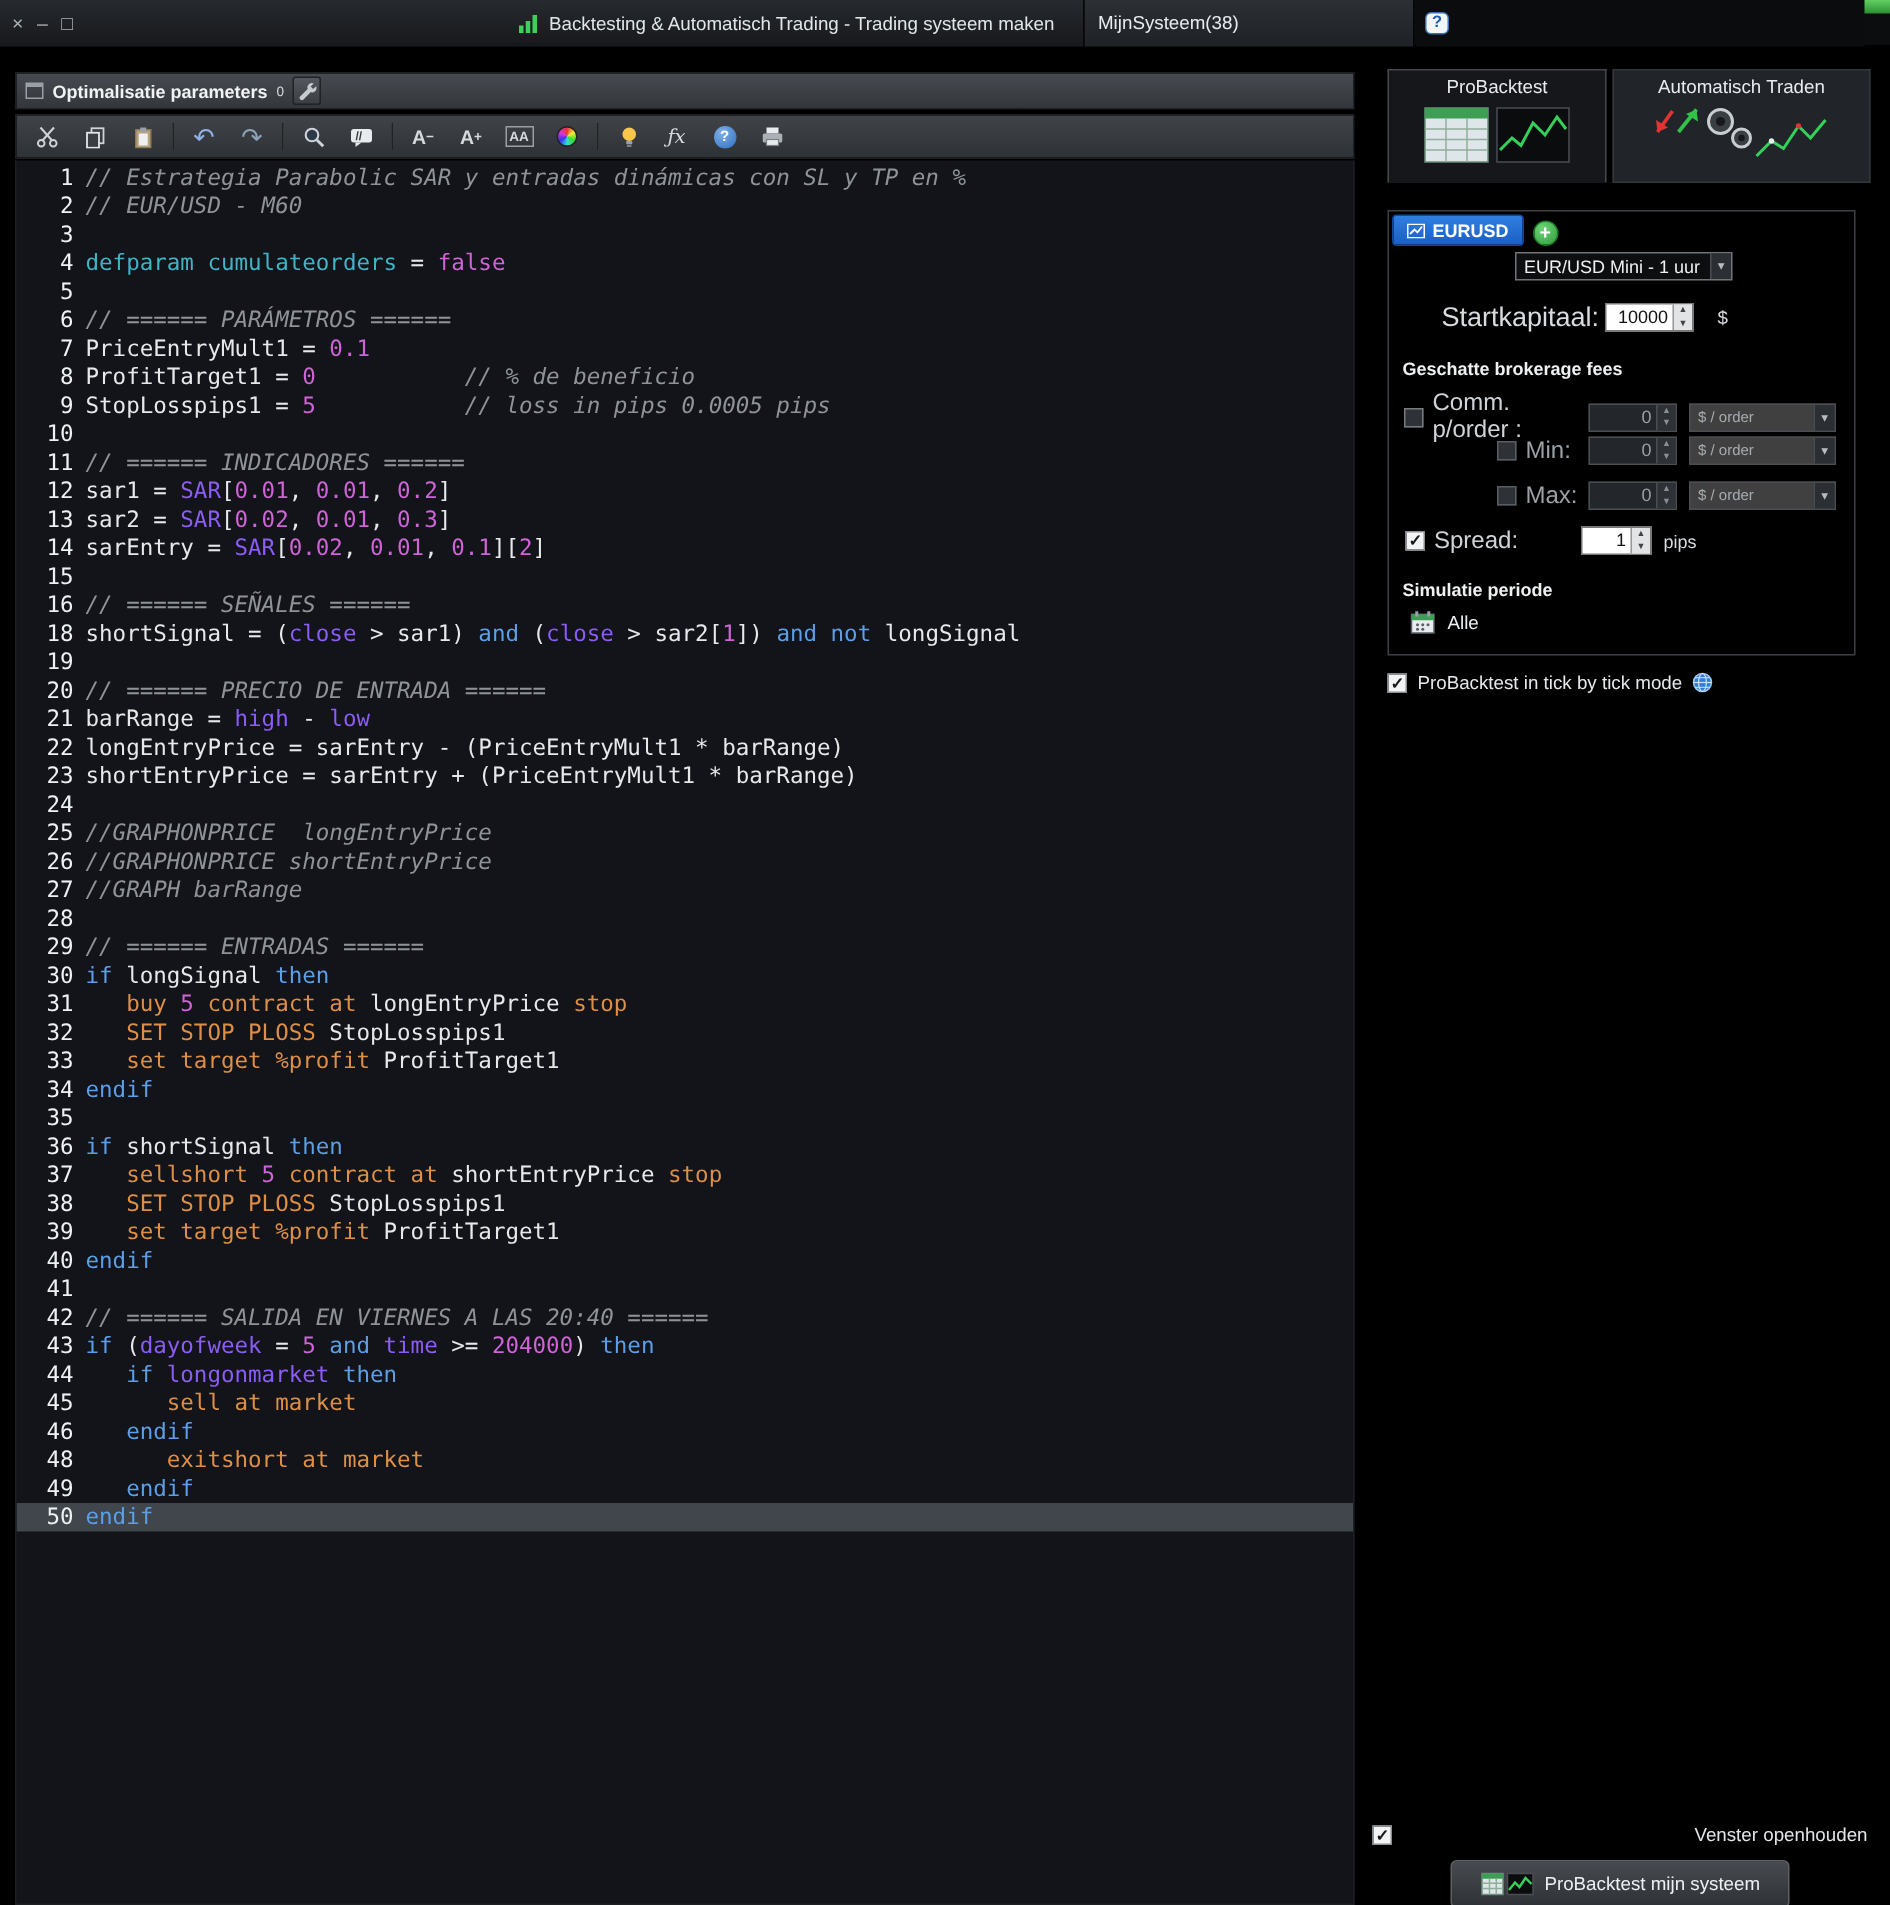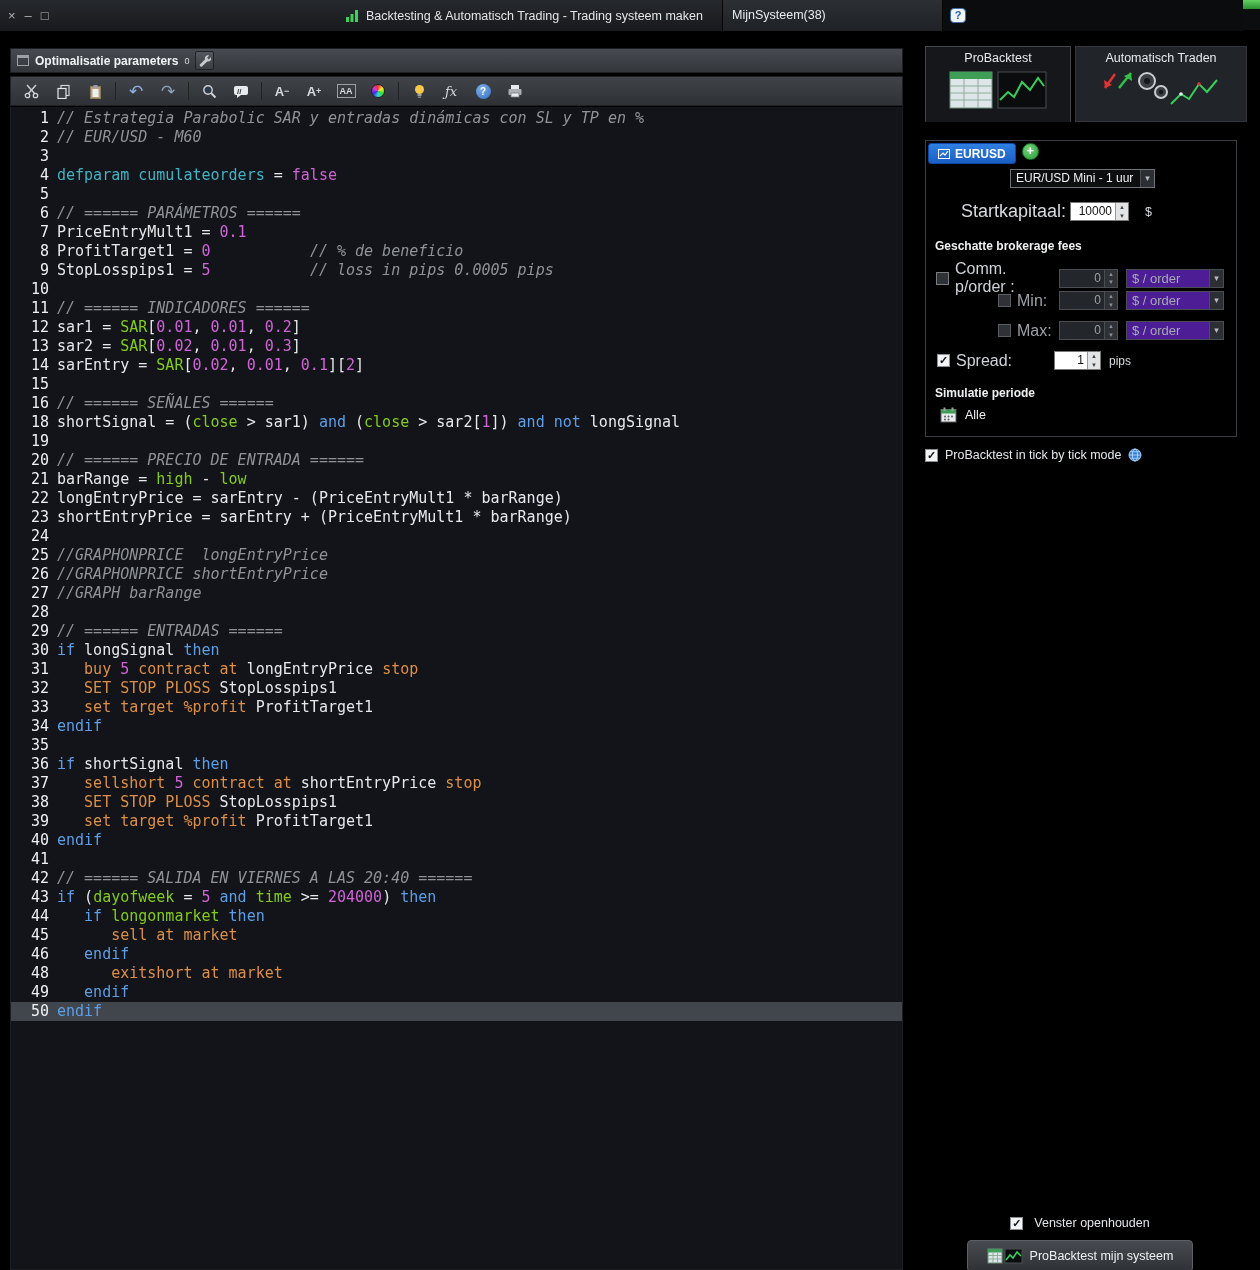--- a/index.html
+++ b/index.html
@@ -38,37 +38,37 @@
   .help-round { width:15px; height:15px; border-radius:50%; background:radial-gradient(circle at 35% 30%, #7fb0e8, #2f6fc0); color:#fff; font-size:10px; font-weight:bold; text-align:center; line-height:15px; }
 
   .ed-code { position:absolute; left:0; top:59px; right:0; bottom:0; background:#121419; border:1px solid #1d1f22; border-top:none; overflow:hidden; font-family:"DejaVu Sans Mono", monospace; font-size:15px; padding-top:2px; }
   .crow { display:flex; height:19px; line-height:19px; }
   .crow.active { background:#41464d; }
   .lnum { flex:none; width:46px; text-align:right; padding-right:8px; color:#eef1f3; }
   .ltext { white-space:pre; }
   .seg-c { color:#8f9398; font-style:italic; }
   .seg-k { color:#5c9fe8; }
   .seg-d { color:#3fb4c6; }
-  .seg-f { color:#84cc16;margin-top:36px; }
+  .seg-f { color:#8b5cf6;margin-top:36px; }
   .seg-n { color:#d163d8; }
   .seg-o { color:#de8f45; }
   .seg-t { color:#e6e8ea; }
 
   
   .panel { position:absolute; left:915px; top:40px; width:330px; height:1230px; }
   .tab { position:absolute; top:6px; height:76px; display:flex; flex-direction:column; align-items:center; padding-top:4px; gap:3px; font-size:12.5px; color:#e8ebee; }
   .tab1 { left:10px; width:146px; background:#15171a; border:1px solid #44474c; border-bottom-color:#15171a; }
   .tab2 { left:160px; width:172px; background:#212428; border:1px solid #33363a; }
 
   .settings-box { position:absolute; left:10px; top:100px; width:312px; height:297px; border:1px solid #3c4045; }
-  .inst-row { position:absolute; left:2px; top:2px; display:flex; align-items:flex-start; gap:6px; }
+  .inst-row { position:absolute; left:2px; top:2px; display:flex; align-items:flex-end; gap:6px; }
   .eurusd-btn { display:inline-flex; align-items:center; gap:5px; height:21px; padding:0 9px; background:linear-gradient(#2f7fe0,#1b5fc4); border:1px solid #0d47a8; border-radius:3px; color:#fff; font-size:12px; font-weight:bold; }
   .plus-btn { width:17px; height:17px; border-radius:50%; background:radial-gradient(circle at 35% 30%, #6fd477, #2f9e3c); border:1px solid #1c7a28; color:#fff; font-size:13px; font-weight:bold; text-align:center; line-height:14px; }
   .tf-row { position:absolute; left:84px; top:27px; }
-  .ddl { display:inline-flex; justify-content:space-between; align-items:center; height:19px; background:#4c1d95; border:1px solid #4a4e53; color:#a6abb0; font-size:13px; padding-left:5px; }
+  .ddl { display:inline-flex; justify-content:space-between; align-items:center; height:19px; background:#404040; border:1px solid #4a4e53; color:#a6abb0; font-size:10px; padding-left:5px; }
   .ddl .dda { width:14px; height:100%; border-left:1px solid #4a4e53; background:#2b2e32; text-align:center; font-size:9px; line-height:16px; color:#b8bcc0; }
   .ddl .dda::after { content:"▾"; }
   .ddl.bright { background:#0d0e10; border-color:#70747a; color:#eef1f3; font-size:12px; width:145px; }
 
   .sk-row { position:absolute; left:0; top:60px; display:flex; align-items:center; }
   .sk-label { width:140px; text-align:right; color:#d8dce0; font-size:18px; }
   .numfield { display:inline-flex; height:19px; background:#fff; border:1px solid #777; margin-left:4px; }
   .numval { padding:0 3px; font-size:12px; color:#111; min-width:44px; text-align:right; line-height:17px; }
   .spin { width:13px; display:flex; flex-direction:column; border-left:1px solid #999; background:#e2e4e6; }
   .spin span { flex:1; font-size:6px; line-height:8px; text-align:center; color:#444; }
@@ -90,21 +90,21 @@
   .fee-label.dim { color:#9aa0a5; }
   .lbl-comm { width:100px; }
   .lbl-mm { width:38px; }
   .lbl-spread { width:94px; }
   .fee-ddl { width:98px; margin-left:8px; }
   .pips { color:#d8dce0; font-size:12px; margin-left:8px; }
 
   .alle-row { position:absolute; left:14px; top:266px; display:flex; align-items:center; gap:8px; color:#eef1f3; font-size:12.5px; }
 
   .tick-row { position:absolute; left:10px; top:408px; display:flex; align-items:center; gap:7px; color:#e6e9ec; font-size:12.5px; }
-  .venster-row { position:absolute; left:0; top:1176px; width:100%; display:flex; justify-content:center; align-items:center; gap:11px; color:#e2e6e9; font-size:12.5px; }
+  .venster-row { position:absolute; left:0; top:1176px; width:100%; display:flex; justify-content:space-between; align-items:center; gap:11px; color:#e2e6e9; font-size:12.5px; }
   .run-btn { position:absolute; left:52px; top:1200px; width:226px; height:32px; background:linear-gradient(#474b51,#2e3135); border:1px solid #5d6166; border-radius:4px; display:flex; align-items:center; justify-content:center; gap:7px; color:#eef1f3; font-size:12.5px; }
 </style>
 </head>
 <body>
 
 <div class="titlebar">
   <div class="tb-left">
     <div class="win-controls">
       <span>×</span>
       <span>–</span>

